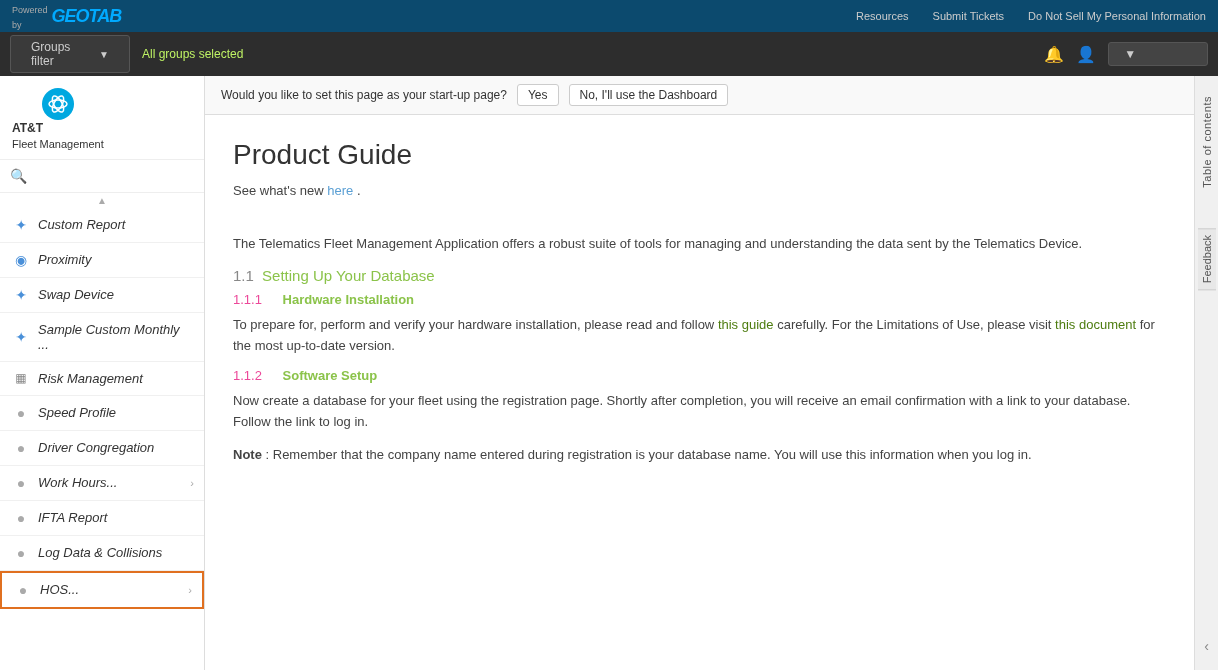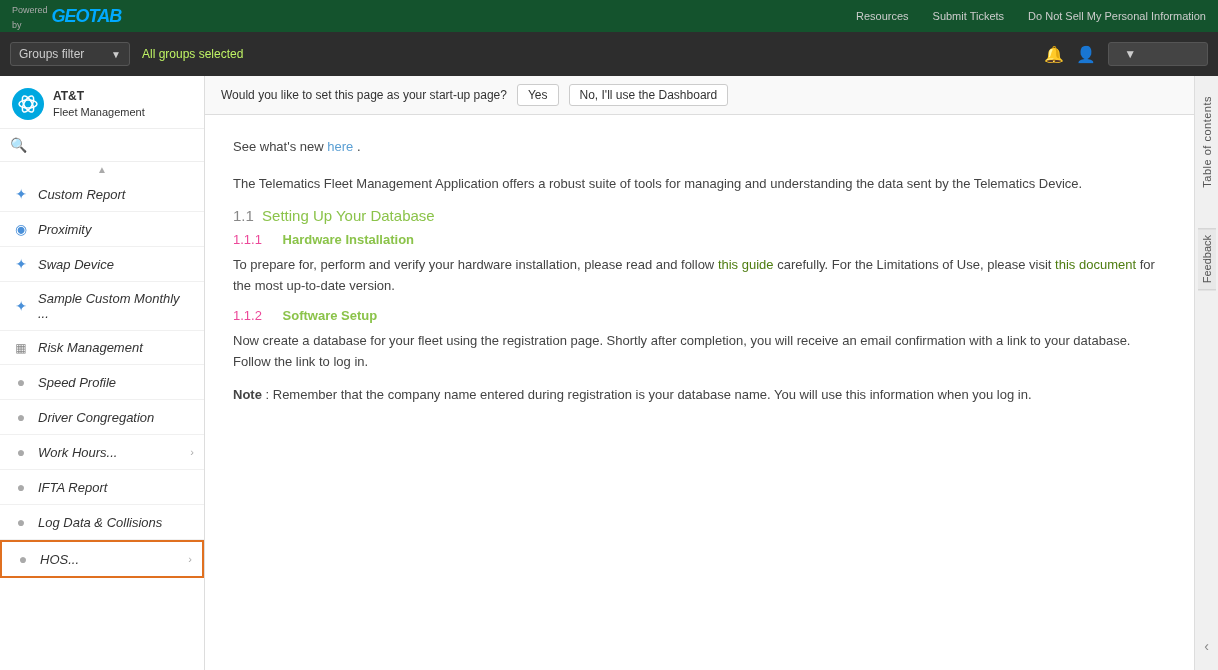--- a/index.html
+++ b/index.html
@@ -1,20 +1,20 @@
 <!DOCTYPE html>
 <html><head>
   <meta charset="utf-8">
   <style>
     * { box-sizing: border-box; margin: 0; padding: 0; }
     body { font-family: Arial, sans-serif; font-size: 13px; background: #fff; overflow: hidden; }
 
     
     .top-nav {
-      background: #14532d;
+      background: #0c4a6e;
       height: 32px;
       display: flex;
       align-items: center;
       justify-content: space-between;
       padding: 0 12px;
     }
     .top-nav-left { display: flex; align-items: center; gap: 4px; }
     .powered-by { color: #aaa; font-size: 9px; line-height: 1.1; }
     .geotab-logo { color: #00aaff; font-size: 18px; font-weight: bold; font-style: italic; letter-spacing: -1px; }
     .top-nav-right { display: flex; align-items: center; gap: 24px; }
@@ -27,21 +27,21 @@
       display: flex;
       align-items: center;
       padding: 0 10px;
       gap: 8px;
     }
     .groups-filter {
       background: #3a3a3a;
       border: 1px solid #555;
       color: #ccc;
       font-size: 12px;
-      padding: 4px 8px;
+      padding: 4px 20px;
       border-radius: 3px;
       display: flex;
       align-items: center;
       gap: 6px;
       cursor: pointer;
       width: 120px;
     }
     .groups-filter-text { flex: 1; }
     .groups-filter-arrow { color: #ccc; font-size: 10px; }
     .all-groups-label { color: #bef264; font-size: 12px; margin-left: 4px; }
@@ -77,21 +77,21 @@
       flex-shrink: 0;
       position: relative;
     }
     .sidebar-header {
       padding: 12px 12px 8px 12px;
       display: flex;
       align-items: center;
       gap: 10px;
       border-bottom: 1px solid #eee;
     }
-    .att-logo { display: flex; align-items: center; gap: 9px; }
+    .att-logo { display: flex; align-items: center; gap: 1px; flex-direction: column; }
     .att-circle {
       width: 32px; height: 32px;
       background: #00a8e0;
       border-radius: 50%;
       display: flex; align-items: center; justify-content: center;
       color: white; font-weight: bold; font-size: 10px;
     }
     .att-title { font-size: 11px; color: #333; line-height: 1.3; }
     .att-title strong { display: block; font-size: 12px; }
 
@@ -171,21 +171,21 @@
     .product-title {
       font-size: 28px;
       font-weight: 300;
       color: #333;
       margin-bottom: 12px;
     }
 
     .see-whats-new {
       font-size: 13px;
       color: #444;
-      margin-bottom: 20px;
+      margin-bottom: 36px;
     }
     .see-whats-new a { color: #5a9fd4; text-decoration: none; }
 
     .section-heading {
       font-size: 20px;
       font-weight: 400;
       color: #333;
       margin-bottom: 10px;
       margin-top: 4px;
     }
@@ -390,20 +390,21 @@
   <div class="content-area">
 
     <div class="startup-bar">
       <span>Would you like to set this page as your start-up page?</span>
       <button class="startup-btn">Yes</button>
       <button class="startup-btn">No, I'll use the Dashboard</button>
     </div>
 
     <div class="product-content">
 
+      <h1 class="product-title">Product Guide</h1>
 
       <p class="see-whats-new">
         <span>See what's new </span>
         <a href="#">here</a>
         <span>.</span>
       </p>
 
       <p class="body-text">The Telematics Fleet Management Application offers a robust suite of tools for managing and understanding the data sent by the Telematics Device.</p>
 
       <div class="sub-heading">

